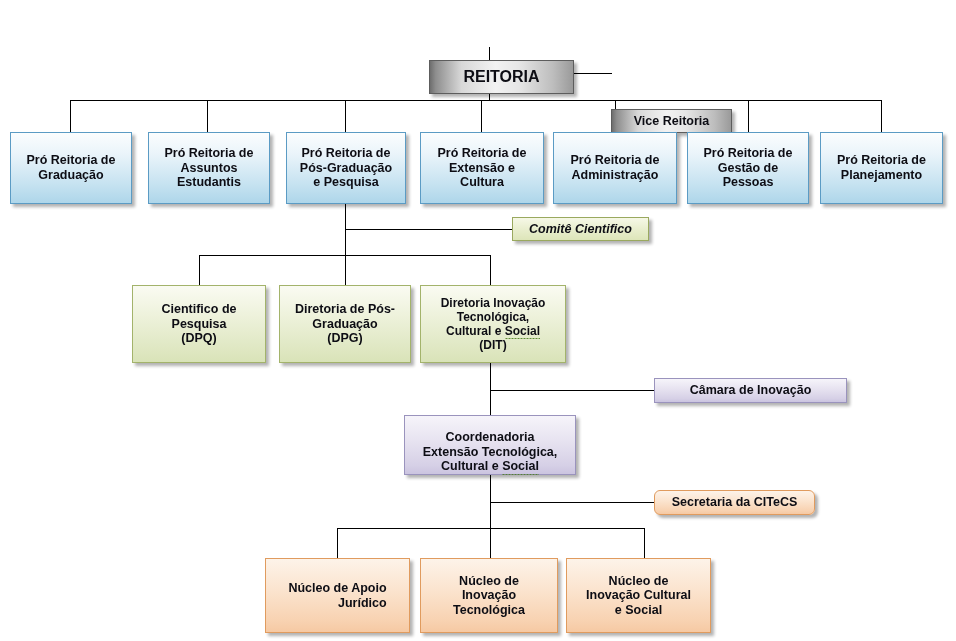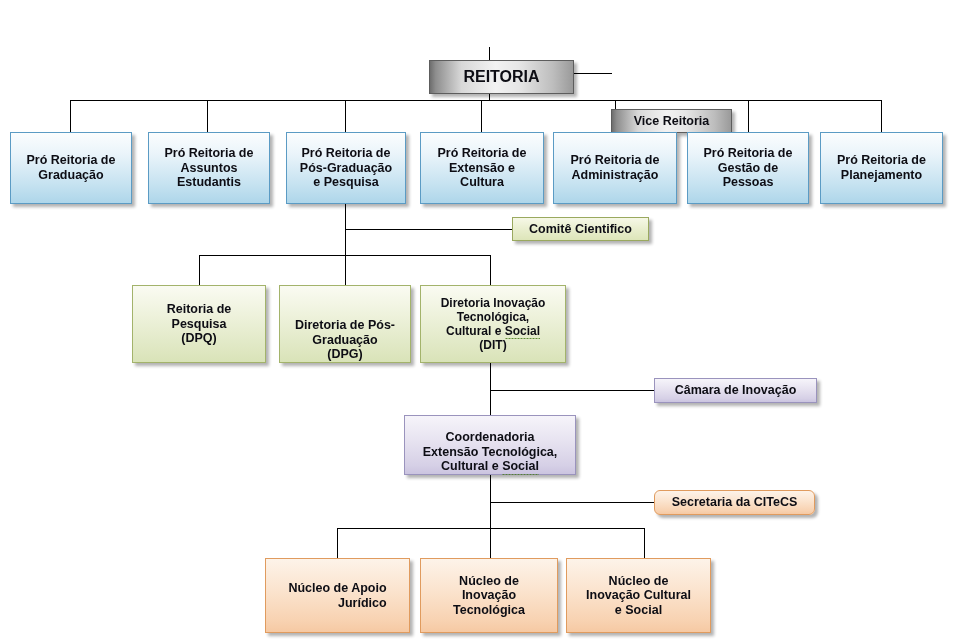--- a/index.html
+++ b/index.html
@@ -56,20 +56,21 @@
   
   .n-green {
     border: 1px solid #a3b36b;
     background: linear-gradient(to bottom, #fafbf2 0%, #eef2dc 38%, #e0e8c4 80%, #d9e3b8 100%);
   }
 
   
   .n-green-call {
     border: 1px solid #9aa95f;
     background: linear-gradient(to bottom, #f6f8e7 0%, #e9eece 50%, #dde5b9 100%);
+    font-style: italic;
   }
 
   
   .n-purple {
     border: 1px solid #9a93bd;
     background: linear-gradient(to bottom, #f6f4fa 0%, #e8e4f1 40%, #d6d0e6 85%, #cbc4e0 100%);
   }
 
   
   .n-orange {
@@ -189,41 +190,41 @@
   <div class="node n-blue" style="left:820px; top:132px; width:123px; height:72px; font-size:12.5px;">
     <span class="txt">Pró Reitoria de
 Planejamento</span>
   </div>
 
   <div class="node n-green-call" style="left:512px; top:217px; width:137px; height:24px; font-size:12.5px;">
     <span class="txt">Comitê Cientifico</span>
   </div>
 
   <div class="node n-green" style="left:132px; top:285px; width:134px; height:78px; font-size:12.5px;">
-    <span class="txt">Reitoria de
+    <span class="txt">Cientifico de
 Pesquisa
 (DPQ)</span>
   </div>
 
-  <div class="node n-green" style="left:279px; top:285px; width:132px; height:78px; font-size:12.5px;align-items:flex-end;">
+  <div class="node n-green" style="left:279px; top:285px; width:132px; height:78px; font-size:12.5px;">
     <span class="txt">Diretoria de Pós-
 Graduação
 (DPG)</span>
   </div>
 
   <div class="node n-green" style="left:420px; top:285px; width:146px; height:78px; font-size:12px;">
     <span class="txt" style="white-space:normal;">
       <span>Diretoria Inovação</span><br>
       <span>Tecnológica,</span><br>
       <span>Cultural e </span><span class="sq">Social</span><br>
       <span>(DIT)</span>
     </span>
   </div>
 
-  <div class="node n-purple" style="left:654px; top:378px; width:163px; height:25px; font-size:12.5px;">
+  <div class="node n-purple" style="left:654px; top:378px; width:193px; height:25px; font-size:12.5px;">
     <span class="txt">Câmara de Inovação</span>
   </div>
 
   <div class="node n-purple" style="left:404px; top:415px; width:172px; height:60px; font-size:12.5px;align-items:flex-end;">
     <span class="txt" style="white-space:normal;">
       <span>Coordenadoria</span><br>
       <span>Extensão Tecnológica,</span><br>
       <span>Cultural e </span><span class="sq">Social</span>
     </span>
   </div>

